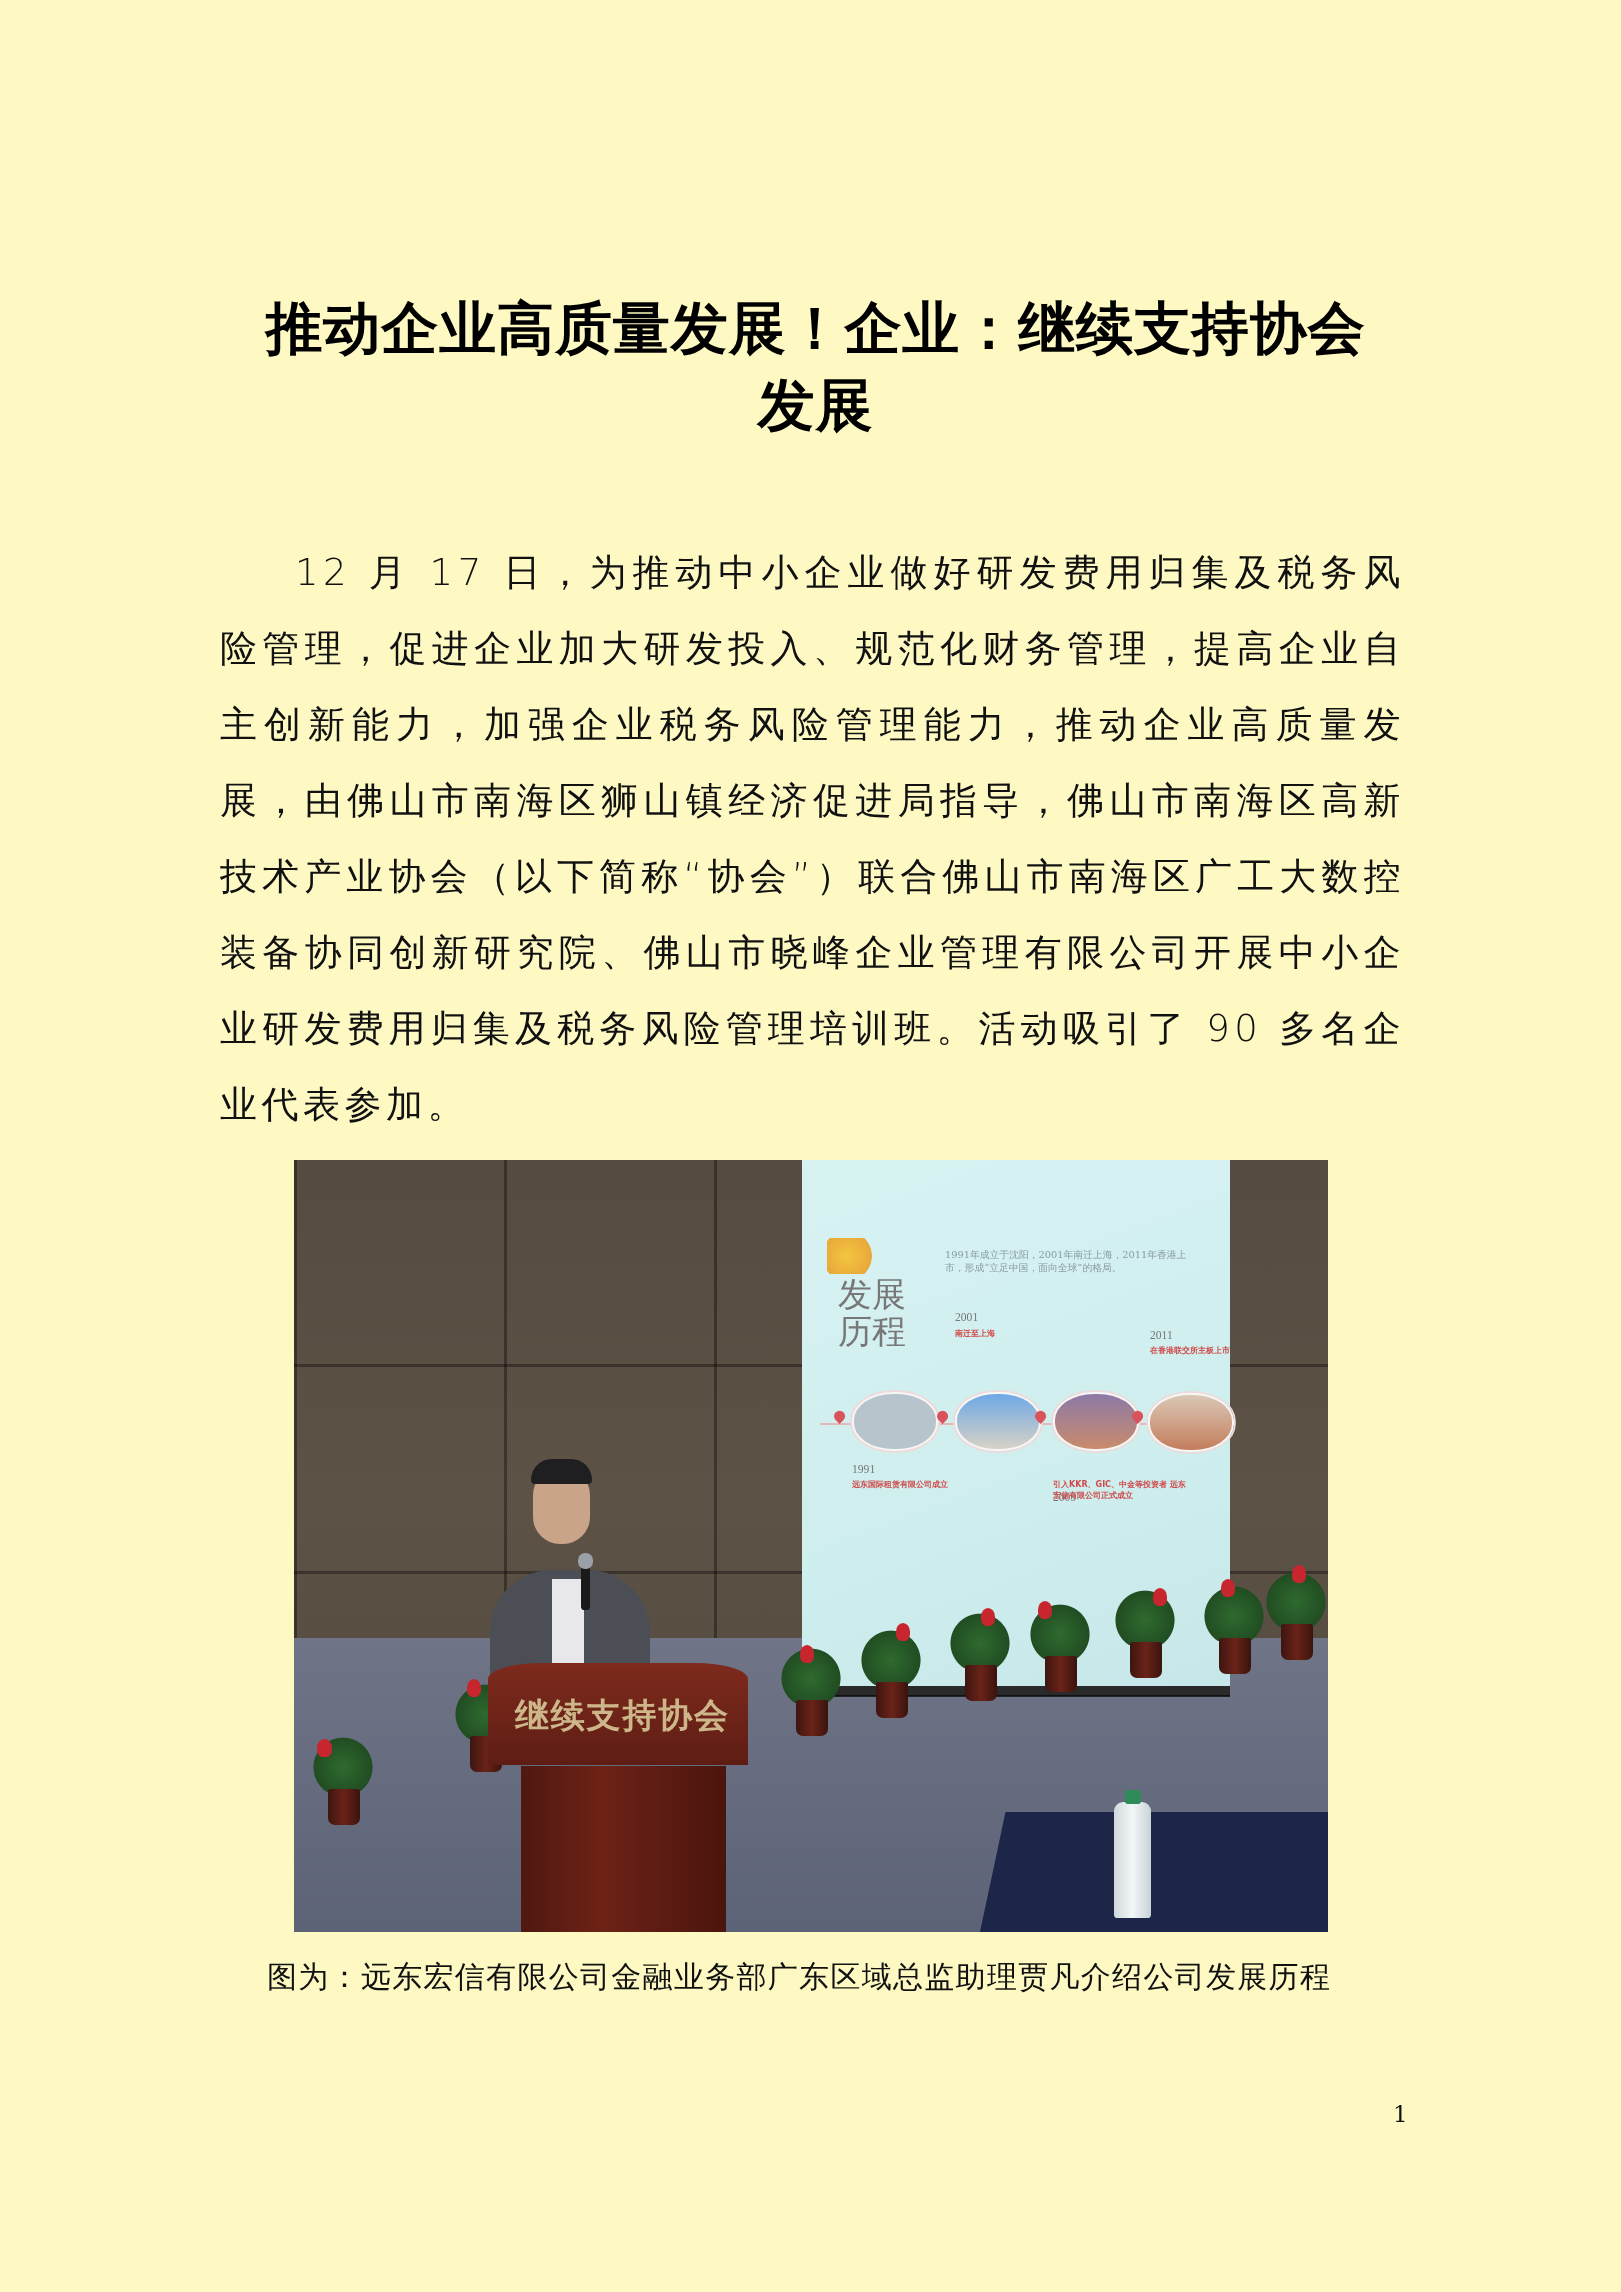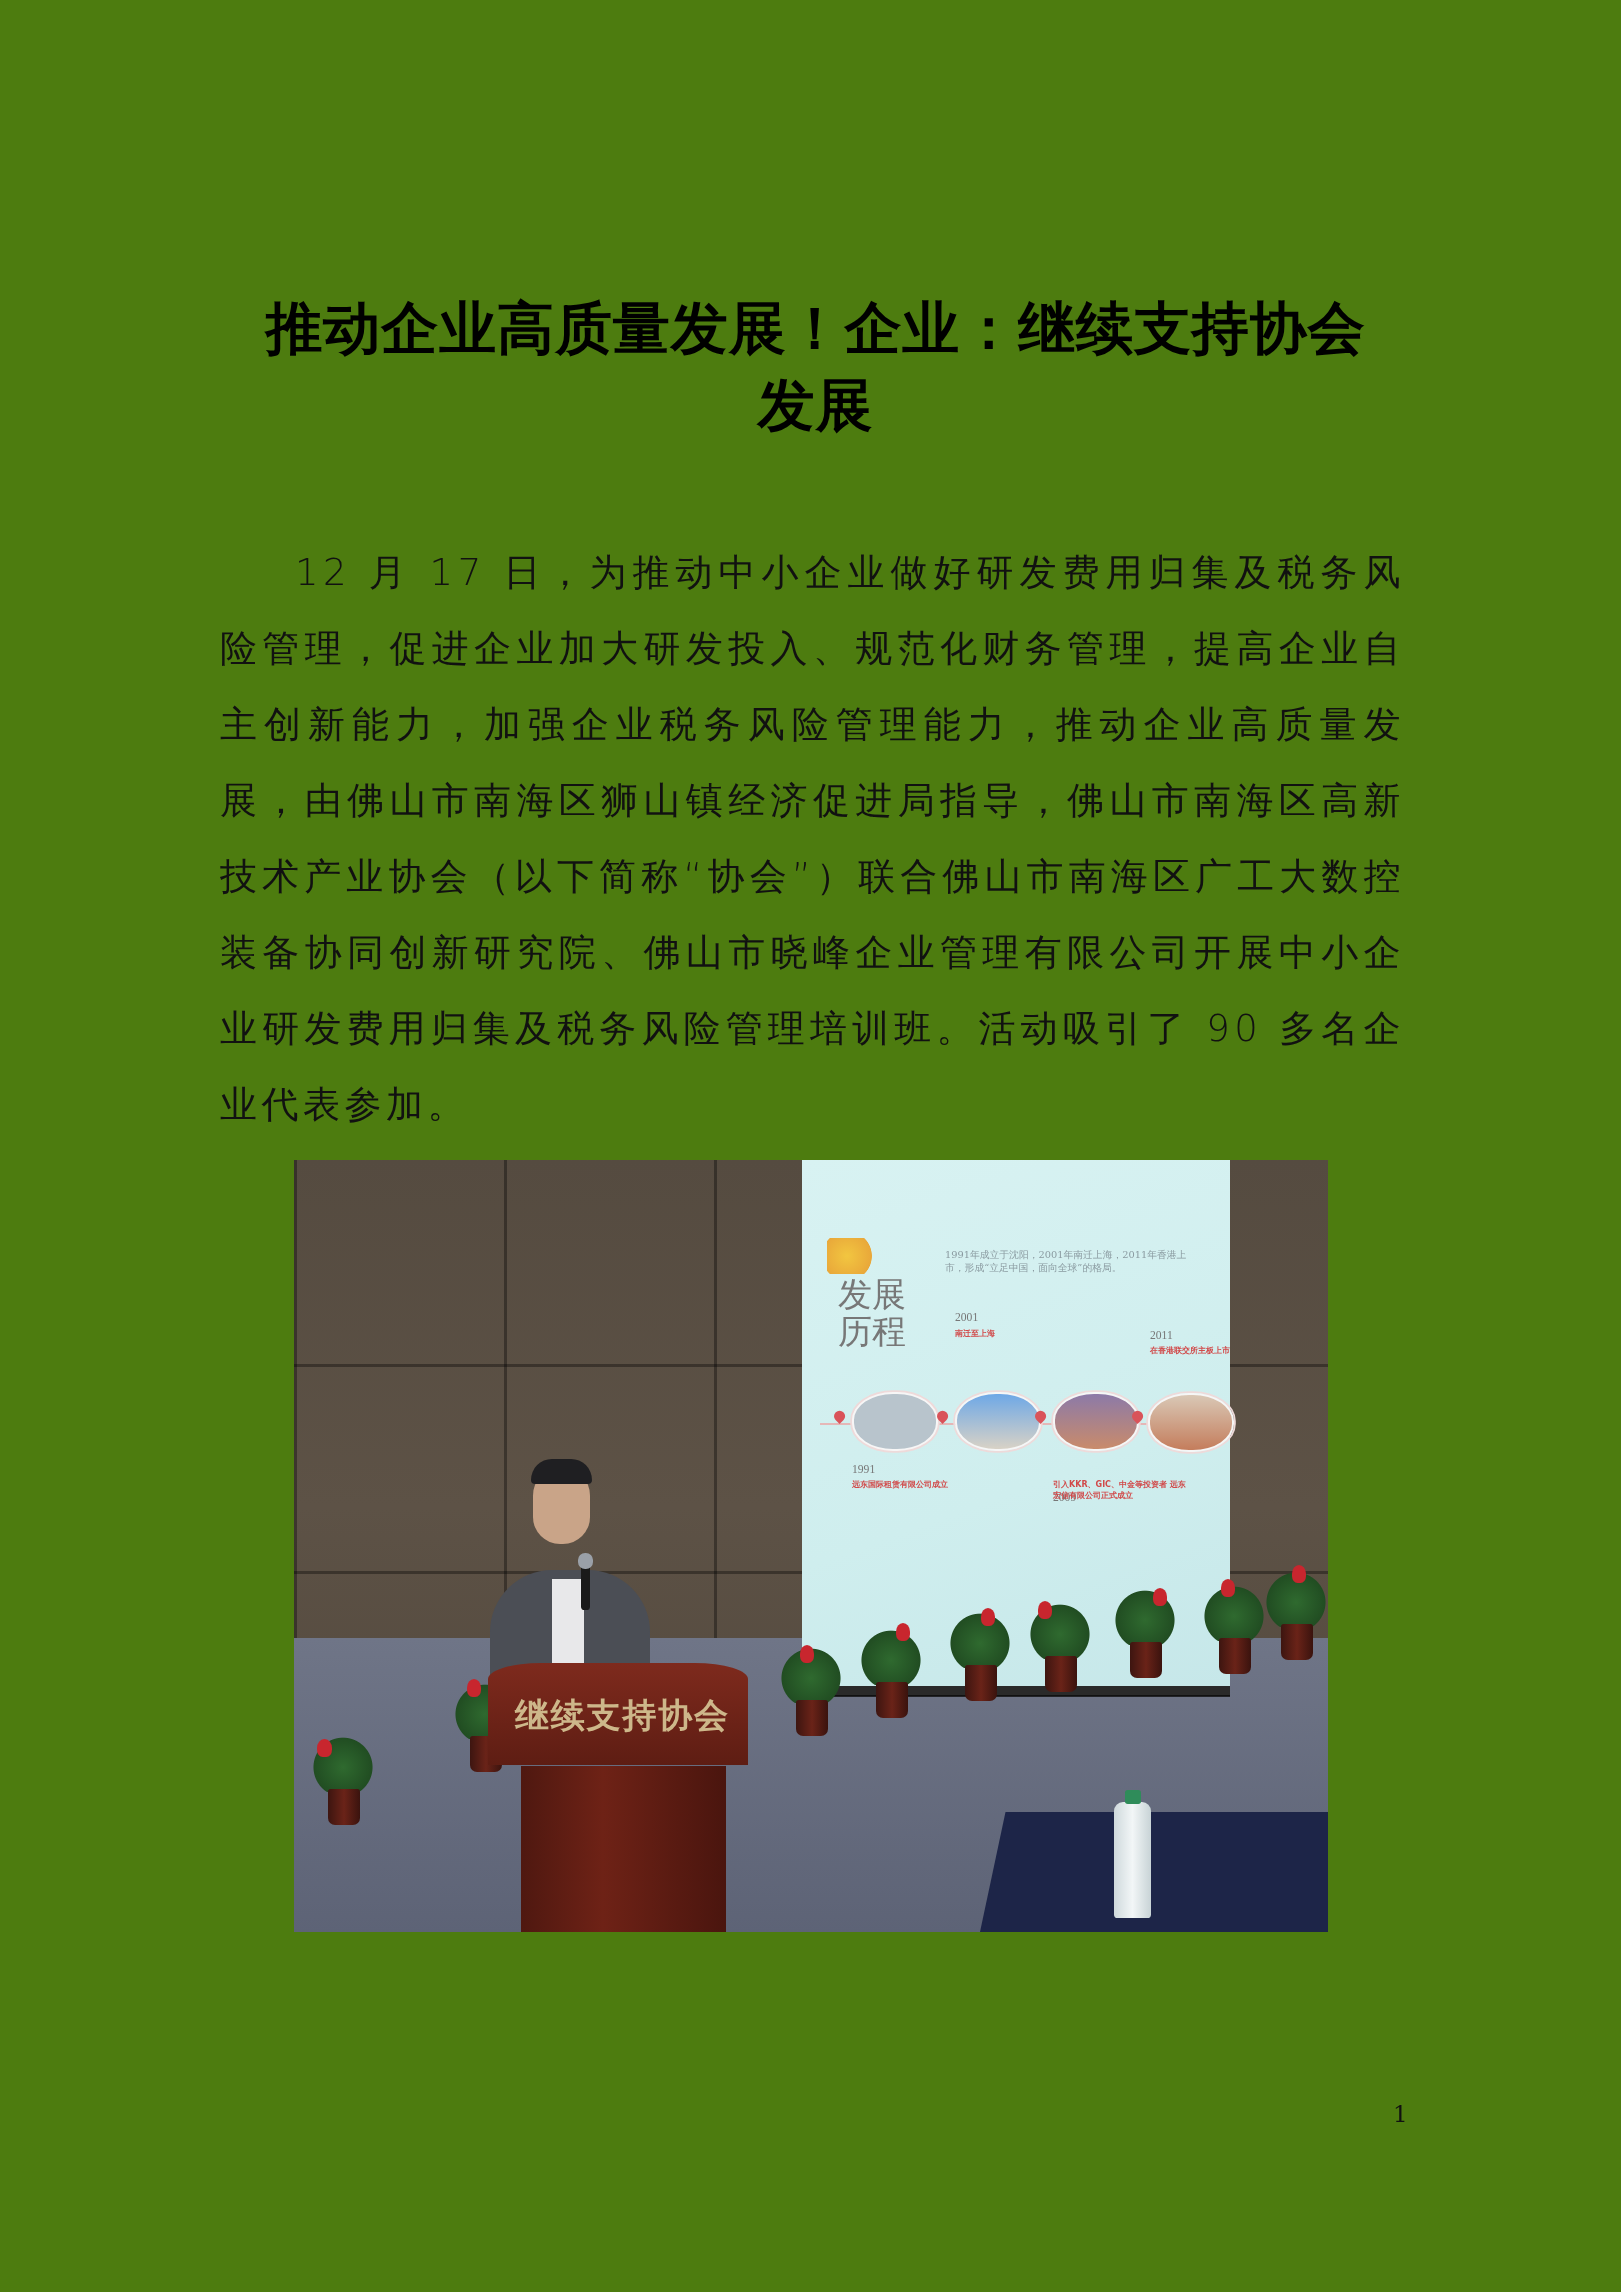--- a/index.html
+++ b/index.html
@@ -1,18 +1,18 @@
 <!DOCTYPE html>
 <html style="font-size:14.3px"><head>
 <meta charset="utf-8">
 <style>
   html, body { margin: 0; padding: 0; background: #ffffff; }
   body { width: 1622px; height: 2293px; position: relative; overflow: hidden;
          font-family: "DejaVu Serif", "Liberation Serif", serif; color: #111; }
-  .page { position: absolute; inset: 0; background: #4d7c0f; }
+  .page { position: absolute; inset: 0; background: #fef9c3; }
 
   .title { position: absolute; left: 223px; width: 1185px; top: 290px;
            text-align: center; font-family: "DejaVu Sans", "Liberation Sans", sans-serif;
            font-weight: bold; font-size: 57px; line-height: 77px; letter-spacing: 0.9px; color: #000; }
 
   .body-text { position: absolute; left: 220px; width: 1185px; top: 535px;
                font-size: 37px; line-height: 76px; text-align: justify;
                text-indent: 75px; letter-spacing: 4.5px; color: #111;
                font-family: "DejaVu Sans", "Liberation Sans", sans-serif; font-weight: 300; }
 
@@ -174,16 +174,17 @@
     <div class="mic"></div>
 
     <div class="podium-top"></div>
     <div class="podium-sign">继续支持协会</div>
     <div class="podium-col"></div>
 
     <div class="table"></div>
     <div class="bottle"></div>
   </div>
 
+  <div class="caption">图为：远东宏信有限公司金融业务部广东区域总监助理贾凡介绍公司发展历程</div>
 
   <div class="page-number">1</div>
 </div>
 
 
 </body></html>

